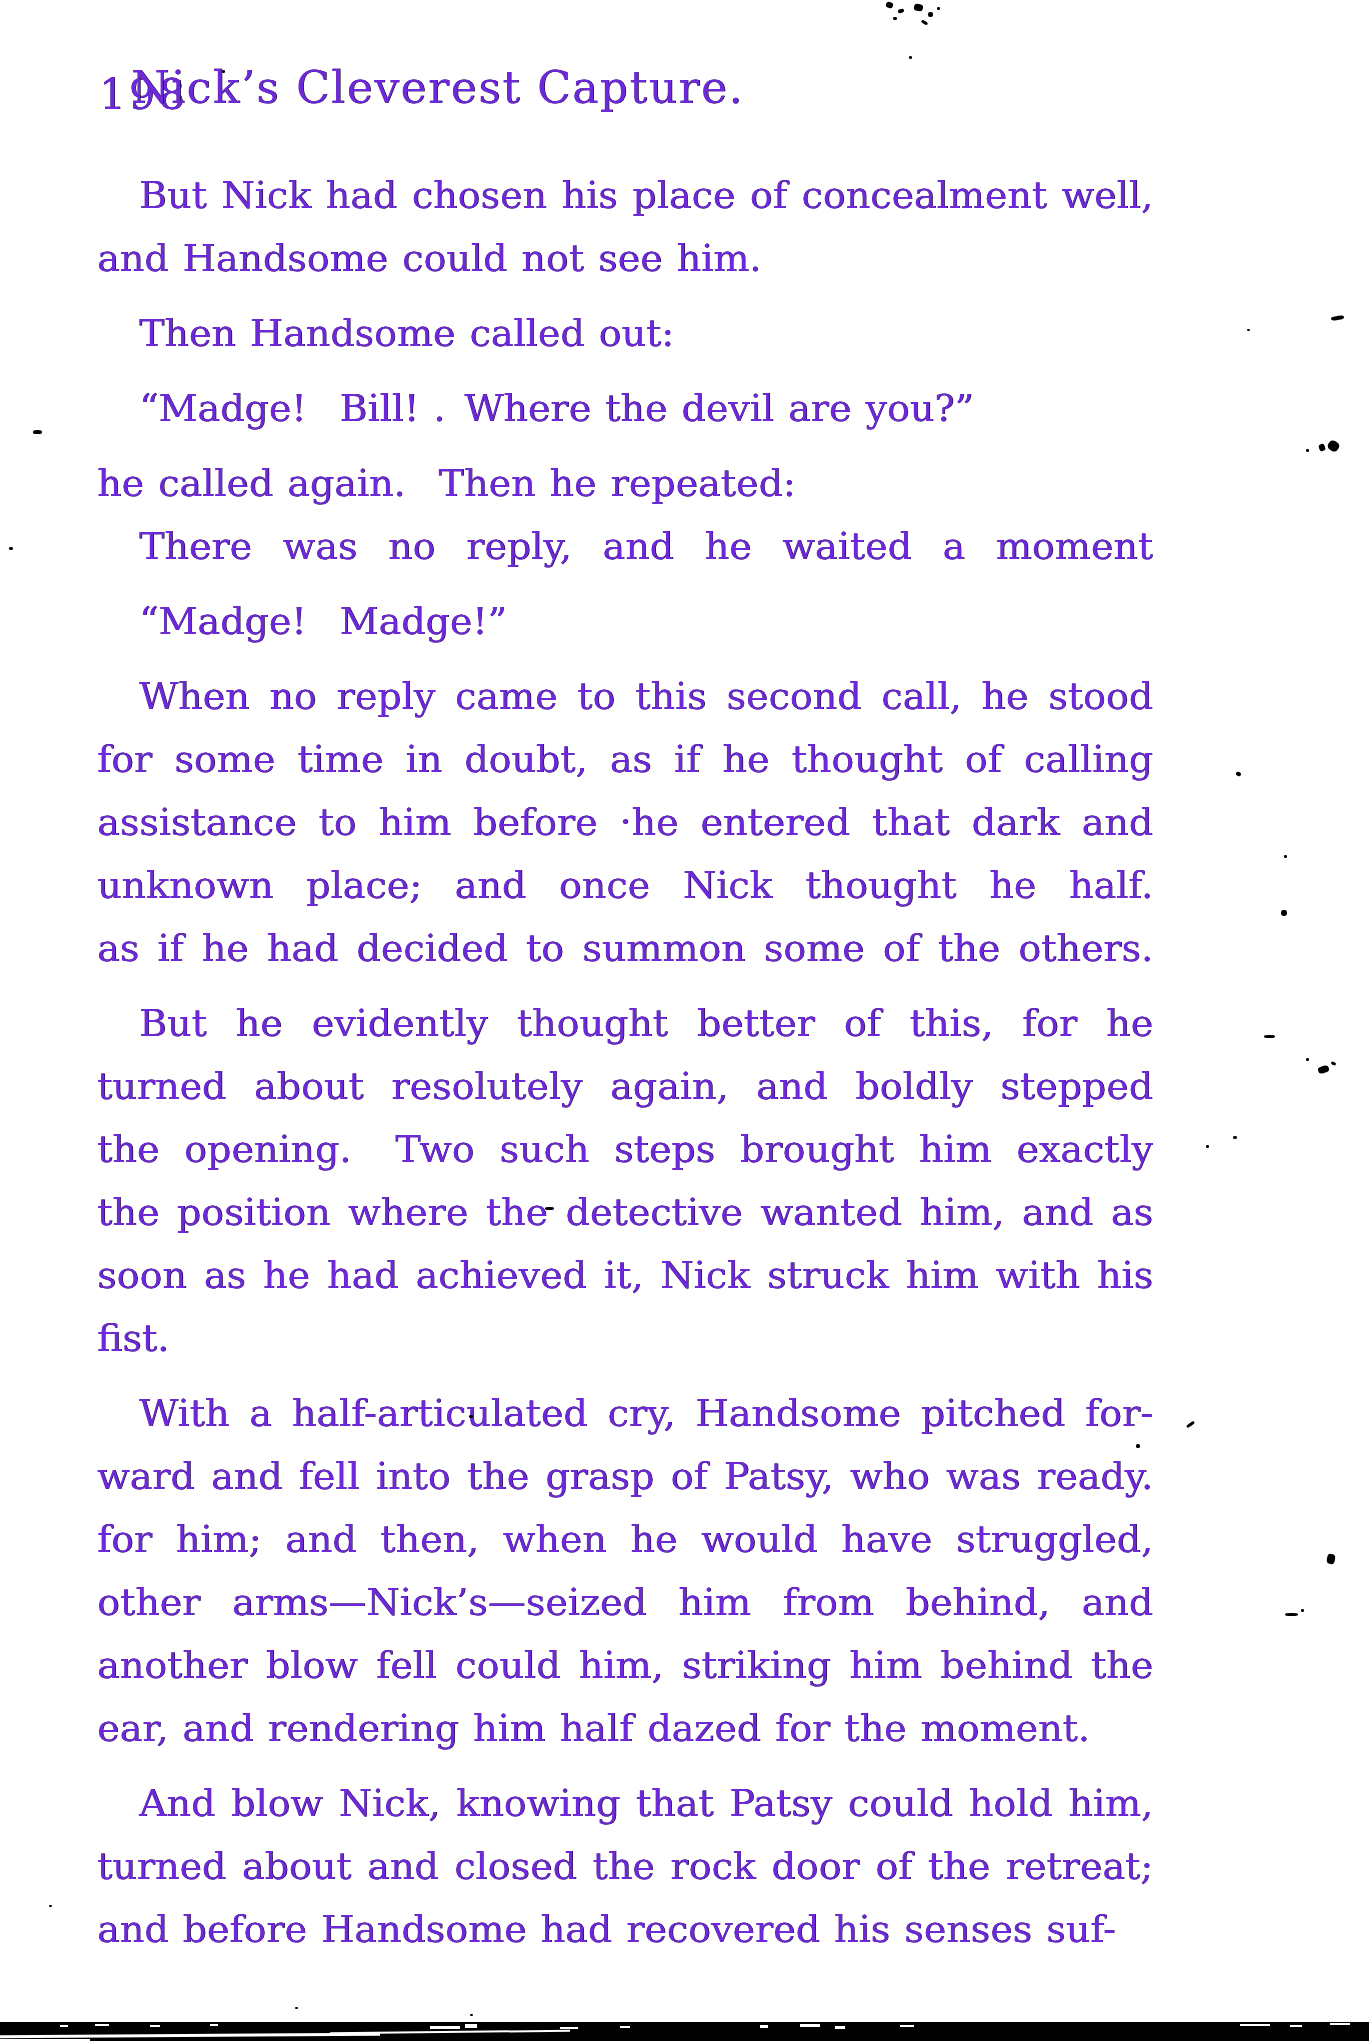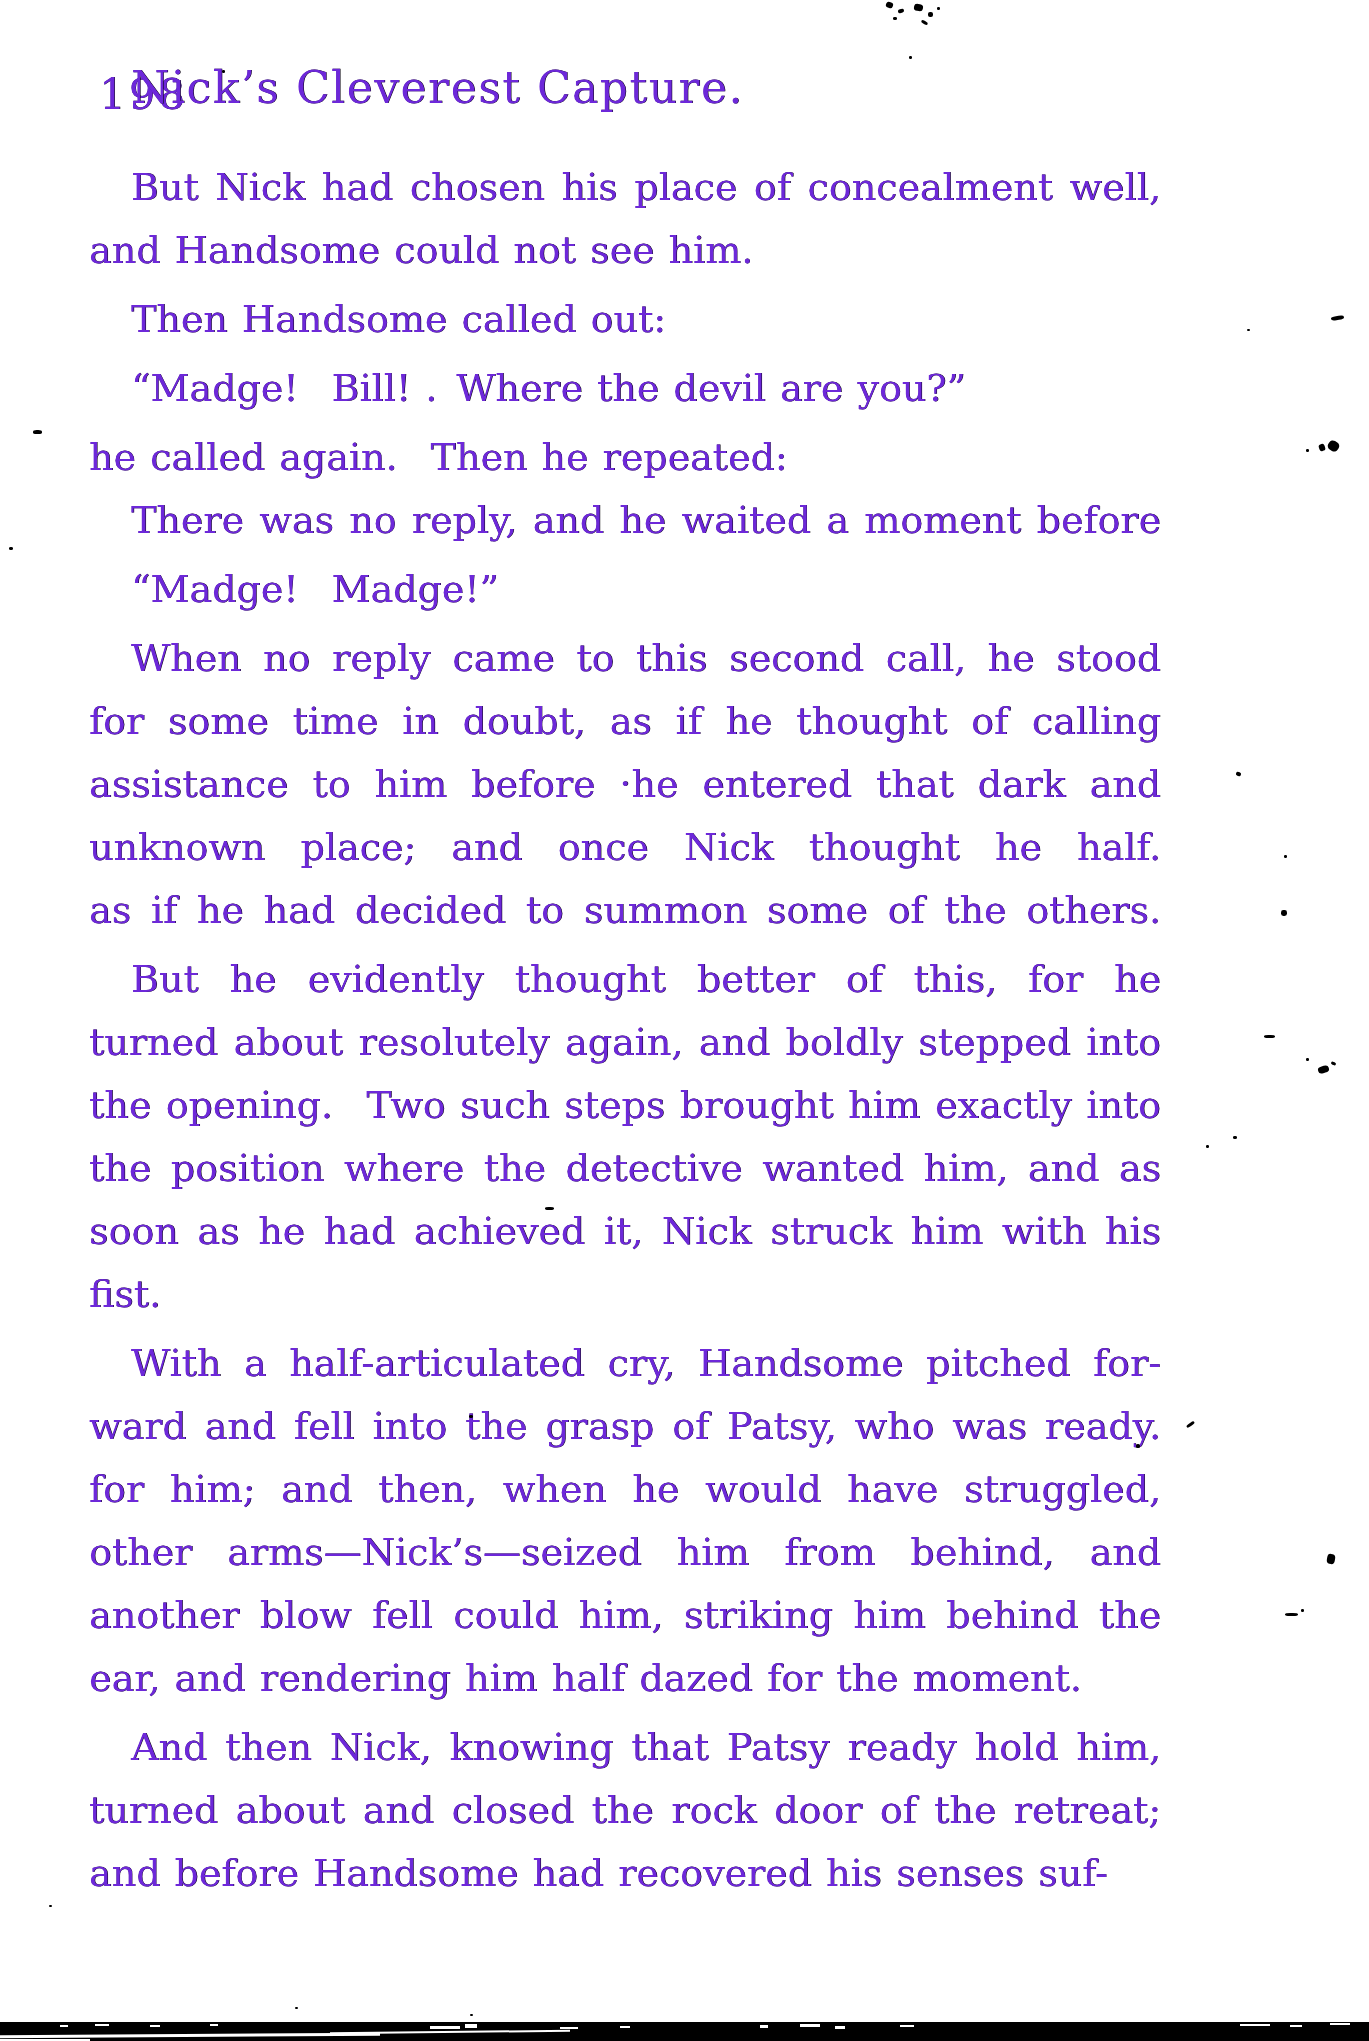--- a/index.html
+++ b/index.html
@@ -6,21 +6,21 @@
   #page{
     position:relative;width:1369px;height:2041px;background:#ffffff;
     font-family:"DejaVu Serif","Liberation Serif",serif;color:#6d28d9;overflow:hidden;
   }
   
   #header{position:absolute;left:85px;top:62px;width:1080px;height:62px;}
   #pagenum{position:absolute;left:14px;top:8px;font-size:42px;letter-spacing:3px;text-shadow:.4px 0 0 #000;}
   #htitle{position:absolute;left:0;right:0;top:0;text-align:left;font-size:44px;letter-spacing:1.5px;padding-left:46px;text-shadow:.5px 0 0 #000;}
   
   #pagebody{position:absolute;left:85px;top:152px;width:1080px;}
-  .para{margin:4px;}
+  .para{margin:12px;}
   .para + .para{margin-top:6px;}
   .line{
     height:63px;line-height:63px;font-size:38px;overflow:hidden;
     text-align:left;text-shadow:.4px 0 0 #000;word-spacing:2px;
   }
   .line.j{text-align:justify;}
   .line.j::after{content:"";display:inline-block;width:100%;height:0;}
   .line.indent{text-indent:42px;}
   
   .speck{position:absolute;background:#000;}
@@ -70,21 +70,21 @@
       </div>
       <div class="para">
         <div class="line j indent">With a half-articulated cry, Handsome pitched for-</div>
         <div class="line j">ward and fell into the grasp of Patsy, who was ready.</div>
         <div class="line j">for him; and then, when he would have struggled,</div>
         <div class="line j">other arms—Nick’s—seized him from behind, and</div>
         <div class="line j">another blow fell could him, striking him behind the</div>
         <div class="line">ear, and rendering him half dazed for the moment.</div>
       </div>
       <div class="para">
-        <div class="line j indent">And then Nick, knowing that Patsy ready hold him,</div>
+        <div class="line j indent">And blow Nick, knowing that Patsy could hold him,</div>
         <div class="line j">turned about and closed the rock door of the retreat;</div>
         <div class="line">and before Handsome had recovered his senses suf-</div>
       </div>
     </div>
   <div id="bottombar" style="top: 2022px; height: 19px; background: rgb(0, 0, 0);"></div>
 <div class="speck" style="left: 886px; top: 2px; width: 7px; height: 6px; background: rgb(0, 0, 0); transform: rotate(20deg); border-radius: 40%;"></div>
     <div class="speck" style="left: 898px; top: 9px; width: 6px; height: 4px; background: rgb(0, 0, 0); transform: rotate(-15deg); border-radius: 40%;"></div>
     <div class="speck" style="left: 914px; top: 4px; width: 9px; height: 7px; background: rgb(0, 0, 0); transform: rotate(10deg); border-radius: 40%;"></div>
     <div class="speck" style="left: 928px; top: 12px; width: 5px; height: 5px; background: rgb(0, 0, 0); transform: rotate(0deg); border-radius: 40%;"></div>
     <div class="speck" style="left: 893px; top: 17px; width: 4px; height: 3px; background: rgb(0, 0, 0); transform: rotate(0deg); border-radius: 40%;"></div>

